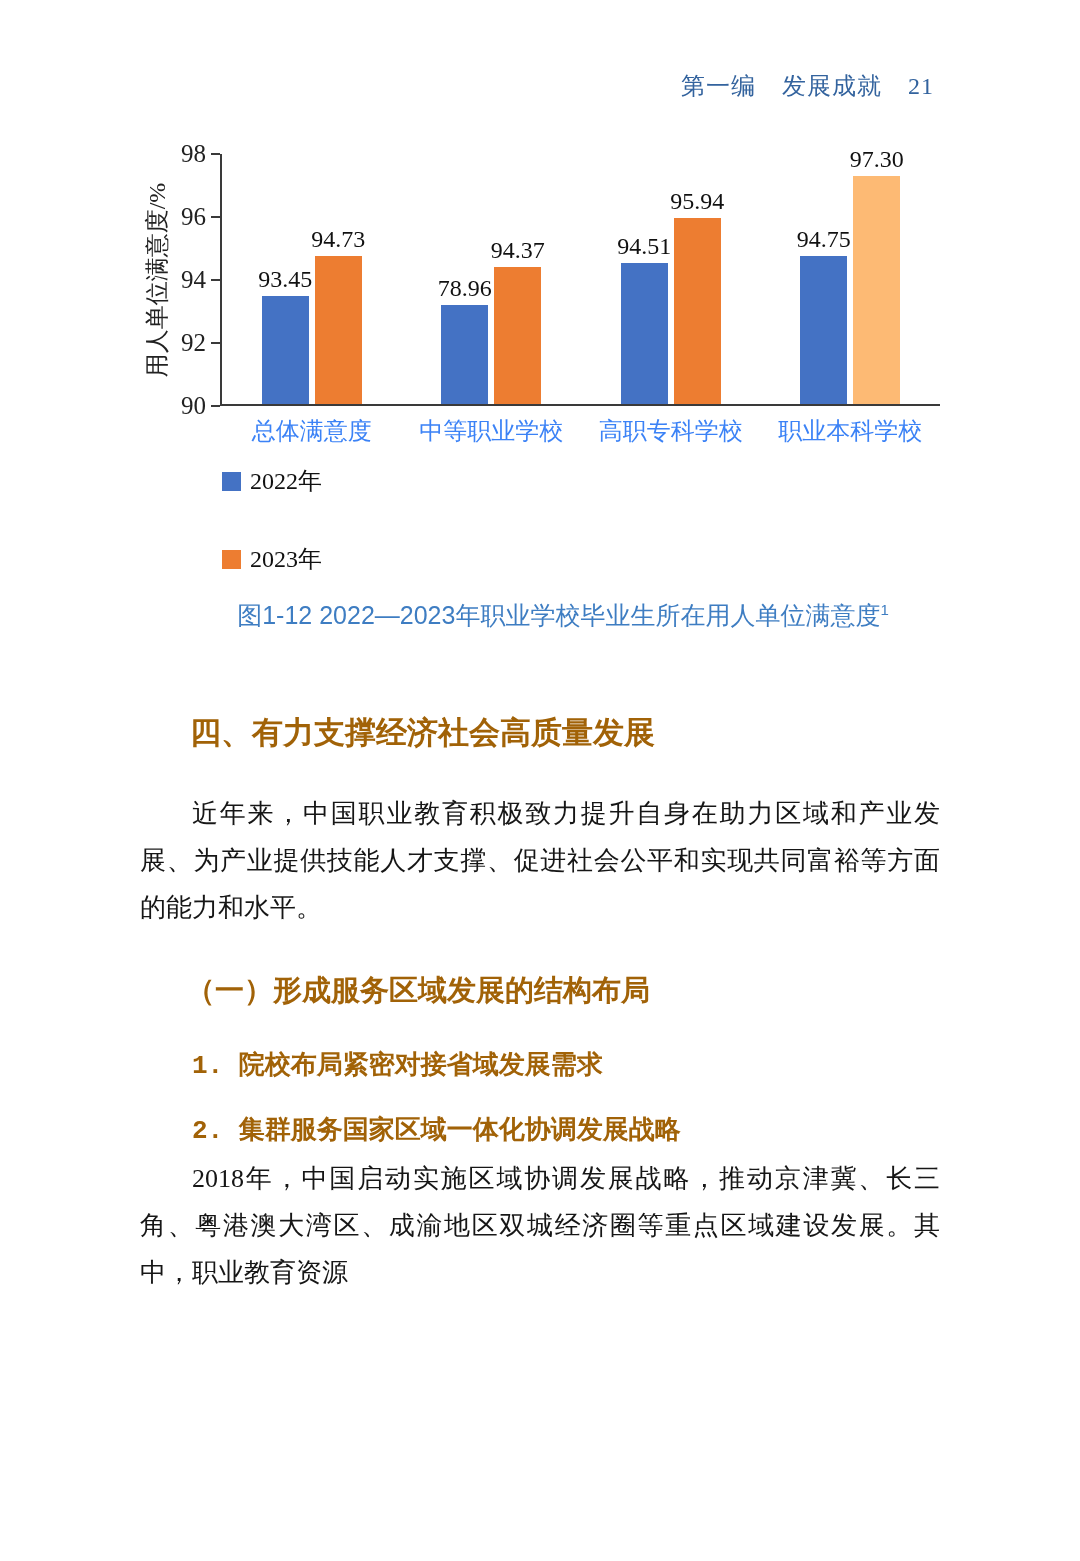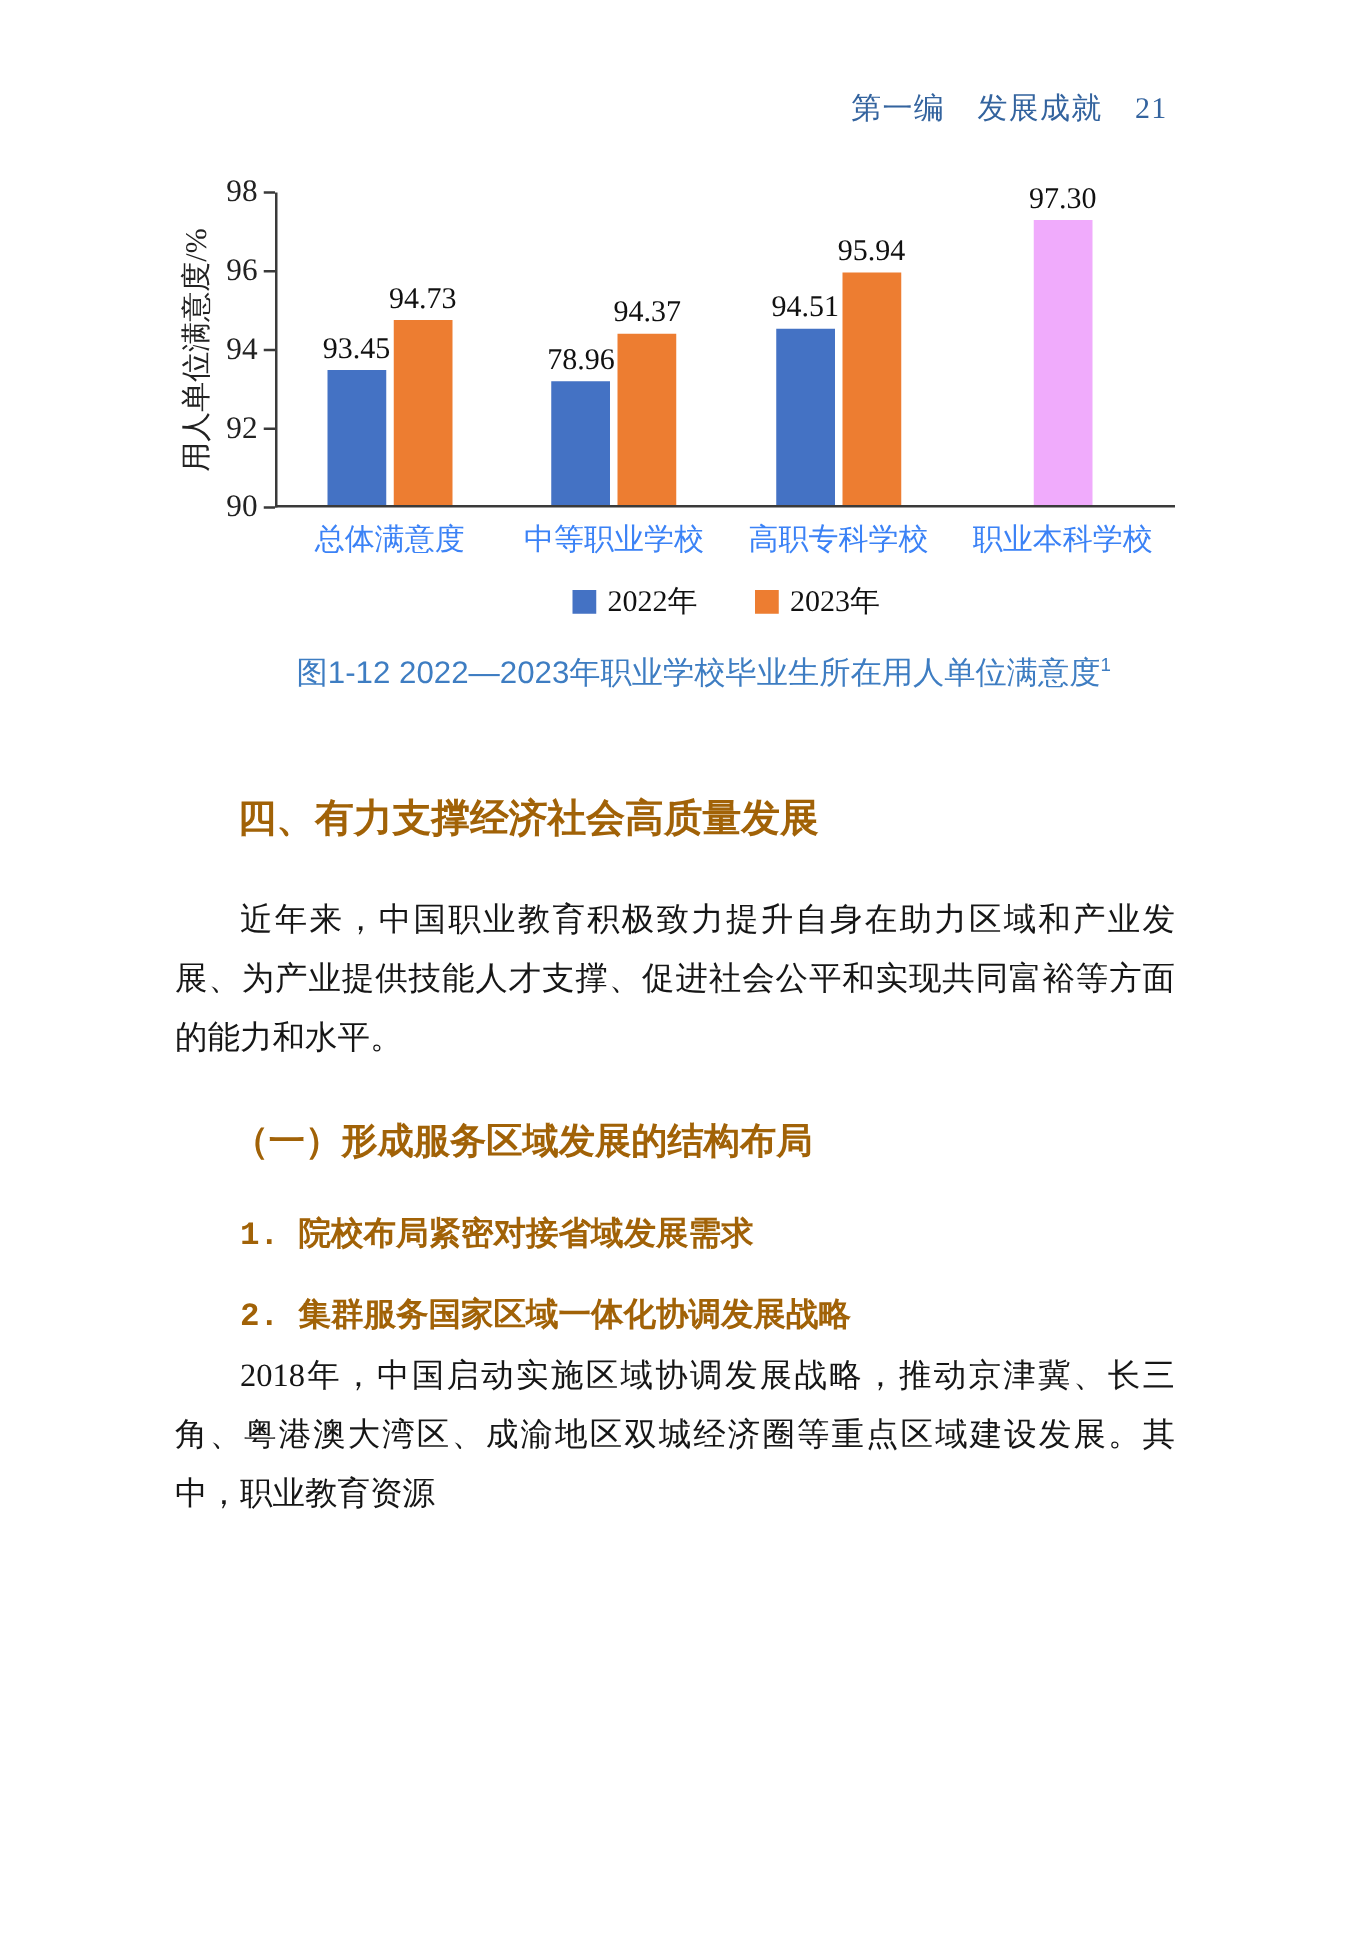--- a/index.html
+++ b/index.html
@@ -22,21 +22,21 @@
   .ytick-mark { position:absolute; right:0; width:9px; height:2px; background:#3a3a3a; }
   .chart-right { flex:1; display:flex; flex-direction:column; }
   .plot { height:252px; border-left:2px solid #3a3a3a; border-bottom:2px solid #3a3a3a;
           display:flex; justify-content:space-around; align-items:flex-end; }
   .group { display:flex; align-items:flex-end; gap:6px; height:100%; width:102px; justify-content:center; }
   .bar { width:47px; position:relative; }
   .bar-label { position:absolute; bottom:100%; left:50%; transform:translateX(-50%);
                margin-bottom:3px; font-size:24px; color:#111; white-space:nowrap; }
   .xlabels { display:flex; margin-left:82px; margin-top:9px; }
   .xcat { flex:1; text-align:center; font-weight:normal; font-size:24px; color:#3b82f6; }
-  .legend { display:flex; justify-content:center; gap:46px; margin-left:82px; margin-top:18px; }
+  .legend { display:flex; justify-content:center; gap:46px; margin-left:82px; margin-top:18px;flex-direction:column; }
   .legend-item { display:flex; align-items:center; gap:9px; font-size:24px; color:#111; }
   .swatch { width:19px; height:19px; display:inline-block; }
   .caption { text-align:center; margin-top:24px; margin-left:46px; color:#3e7dc2;
              font-family:"Liberation Sans","DejaVu Sans",sans-serif; font-size:25px; }
   .caption sup { font-size:15px; }
   
   .h-sans { font-family:Liberation Mono, monospace; font-weight:bold; color:#a16207; }
   .h1 { margin-top:80px; padding-left:50px; font-size:31px; }
   .h2 { margin-top:40px; padding-left:46px; font-size:29px; }
   .h3 { margin-top:36px; padding-left:52px; font-size:26px; }
@@ -90,21 +90,24 @@
             </div>
             <div class="group">
               <div class="bar" style="height: 56.375%; background: rgb(68, 114, 196);">
                 <span class="bar-label">94.51</span>
               </div>
               <div class="bar" style="height: 74.25%; background: rgb(237, 125, 49);">
                 <span class="bar-label">95.94</span>
               </div>
             </div>
             <div class="group">
-              <div class="bar" style="height: 91.25%; background: #f0abfc; margin-top: 23px;">
+              <div class="bar" style="height: 59.375%; background: rgb(68, 114, 196);">
+                <span class="bar-label">94.75</span>
+              </div>
+              <div class="bar" style="height: 91.25%; background: #fdba74; margin-top: 23px;">
                 <span class="bar-label">97.30</span>
               </div>
             </div>
           </div>
       </div>
     </div>
     <div class="xlabels">
         <div class="xcat">总体满意度</div>
         <div class="xcat">中等职业学校</div>
         <div class="xcat">高职专科学校</div>

